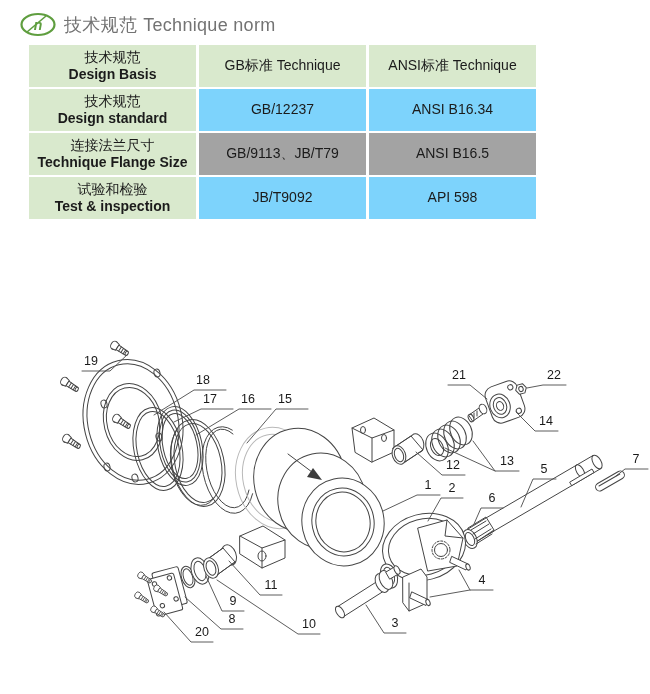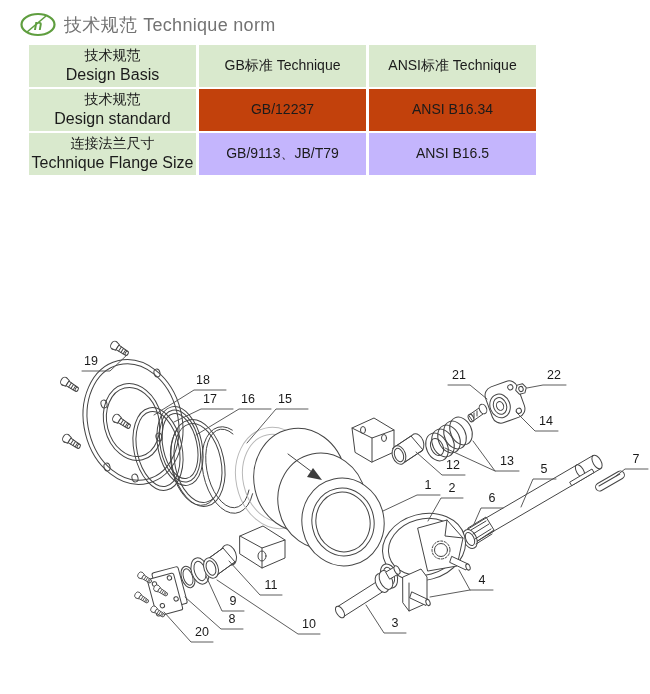--- a/index.html
+++ b/index.html
@@ -7,24 +7,24 @@
         font-family:"Liberation Sans","DejaVu Sans",sans-serif;color:#1b1b1b;}
   
   .brand{position:absolute;top:11px;left:19px;display:flex;align-items:center;gap:7px;}
   .brand .title{font-size:18px;font-weight:normal;color:#737373;white-space:nowrap;letter-spacing:.3px;}
   .brand .title .en{margin-left:6px;}
   
   table.spec{position:absolute;top:43px;left:26px;border-collapse:separate;border-spacing:3px 2px;}
   table.spec td{width:167px;height:42px;text-align:center;vertical-align:middle;
                 font-size:14px;line-height:1.25;padding:0;}
   td.green{background:#d9e9cd;}
-  td.gray{background:#c4b5fd;}
-  td.white{background:#c2410c;}
+  td.gray{background:#a3a3a3;}
+  td.white{background:#7dd3fc;}
   .zh{display:block;font-size:14px;}
-  .en2{display:block;font-size:16px;}
+  .en2{display:block;font-size:14px;font-weight:bold;}
   
   svg.diagram{position:absolute;left:0;top:300px;}
   .d ellipse,.d path,.d line,.d polyline,.d rect,.d circle,.d polygon{
       stroke:#454545;stroke-width:1;fill:none;stroke-linejoin:round;stroke-linecap:round;}
   .d .f{fill:#ffffff;}
   .d .ghost{stroke:#b9b9b9;}
   .d .dk{fill:#3c3c3c;stroke:none;}
   .d text{font-family:"Liberation Sans","DejaVu Sans",sans-serif;font-size:12.5px;fill:#1a1a1a;stroke:none;}
   .d .leader{stroke:#4a4a4a;stroke-width:.9;}
 </style>
@@ -62,20 +62,28 @@
           <td class="white">GB/12237</td>
           <td class="white">ANSI B16.34</td>
         </tr>
         <tr>
           <td class="green">
             <span class="zh">连接法兰尺寸</span>
             <span class="en2">Technique Flange Size</span>
           </td>
           <td class="gray">GB/9113、JB/T79</td>
           <td class="gray">ANSI B16.5</td>
+        </tr>
+        <tr>
+          <td class="green">
+            <span class="zh">试验和检验</span>
+            <span class="en2">Test &amp; inspection</span>
+          </td>
+          <td class="white">JB/T9092</td>
+          <td class="white">API 598</td>
         </tr>
       </tbody>
   </table>
 
   <svg class="diagram d" width="650" height="394" viewBox="0 0 650 394">
     <defs>
       <g id="screw">
         <ellipse cx="-7" cy="0" rx="3.2" ry="4.2" class="f"></ellipse>
         <path d="M -6.8,-4.2 L -3,-3.4 L -3,3.4 L -6.8,4.2" class="f"></path>
         <path d="M -3,-2.7 L 8,-2.2 L 8,2.2 L -3,2.7 Z" class="f"></path>

